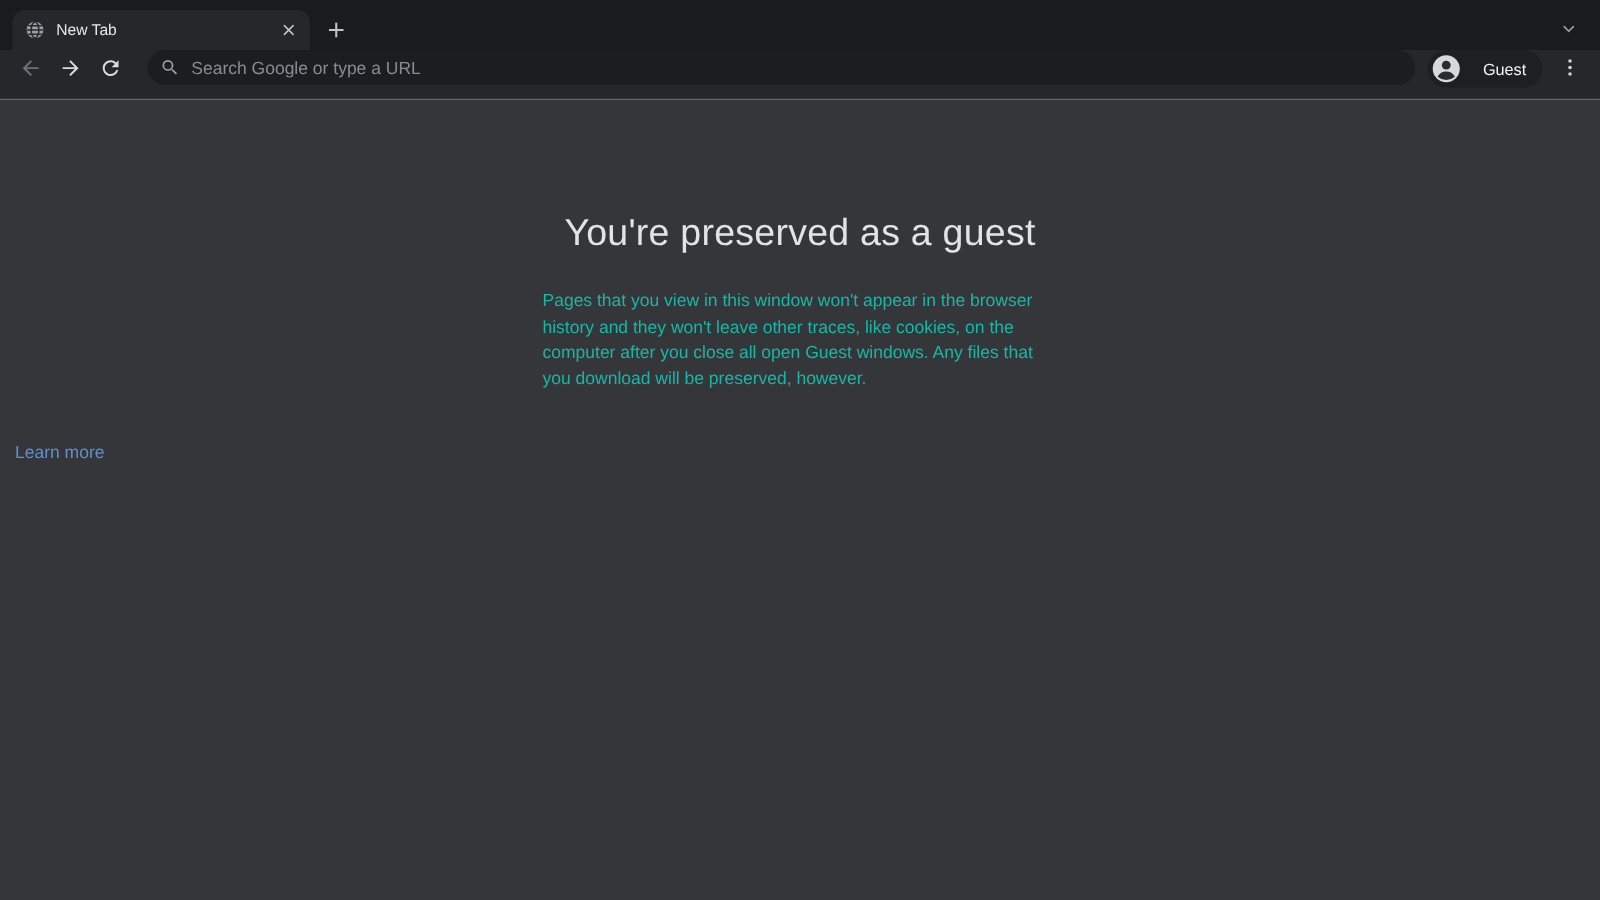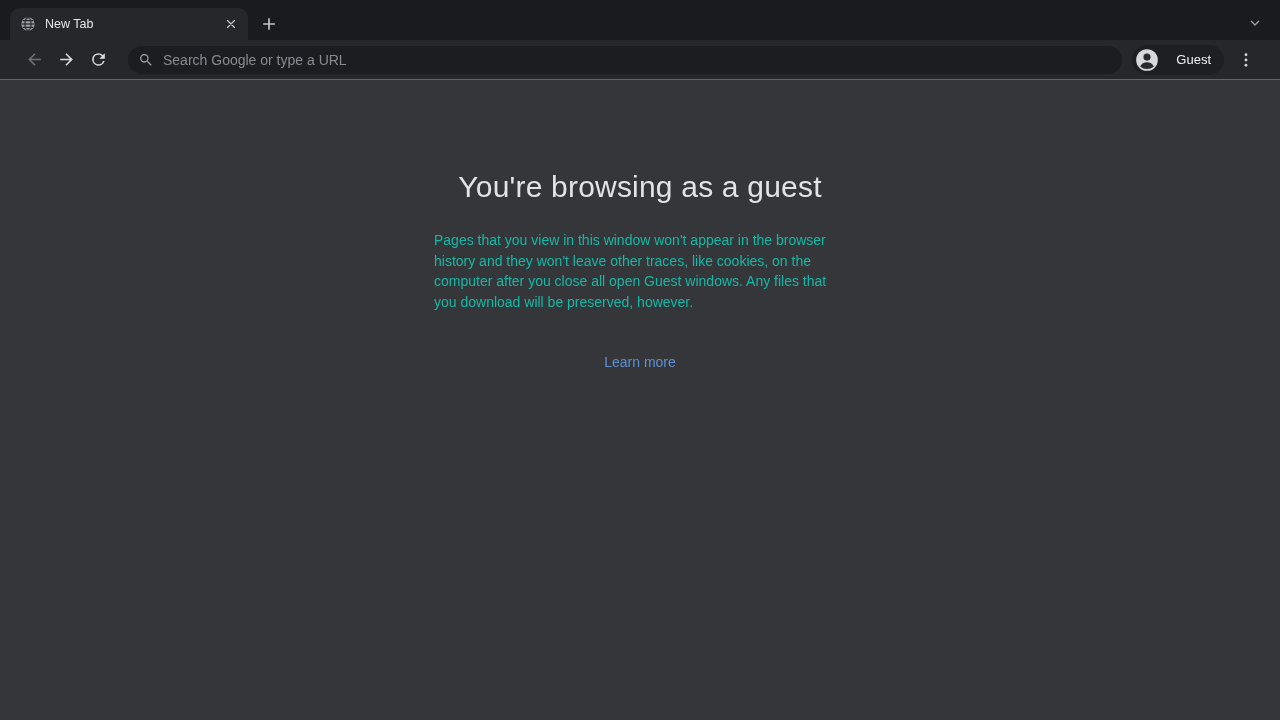--- a/index.html
+++ b/index.html
@@ -48,22 +48,22 @@
     width:28px;height:28px;border-radius:50%;
     display:flex;align-items:center;justify-content:center;
     cursor:pointer;
   }
 
   
   .toolbar{
     height:39px;flex:0 0 39px;
     background:#26272b;
     border-bottom:1px solid #626469;
-    display:flex;align-items:center;
-    padding:0 20px;
+    display:flex;
+    padding:0 10px;
   }
   .nav-btn{
     width:28px;height:28px;margin-right:4px;flex:0 0 28px;
     border-radius:50%;
     display:flex;align-items:center;justify-content:center;
     cursor:pointer;
   }
   .omnibox{
     flex:1;height:28px;margin-left:12px;
     background:#1c1d20;border-radius:14px;
@@ -108,21 +108,21 @@
     letter-spacing:.2px;
   }
   .guest-body{
     width:412px;margin:25px auto 0;
     font-size:14px;line-height:20.5px;
     color:#14b8a6;
     text-align:left;
   }
   .learn-more{
     margin-top:41px;
-    text-align:center;
+    padding-left:12px;
   }
   .learn-more a{
     color:#6090cf;
     font-size:14px;font-weight:500;
     text-decoration:none;
     cursor:pointer;
   }
   svg{display:block;}
 </style>
 </head>
@@ -213,20 +213,20 @@
         <svg width="18" height="18" viewBox="0 0 24 24">
           <circle cx="12" cy="5" r="1.9" fill="#d0d3d7"></circle>
           <circle cx="12" cy="12" r="1.9" fill="#d0d3d7"></circle>
           <circle cx="12" cy="19" r="1.9" fill="#d0d3d7"></circle>
         </svg>
       </span>
     </div>
   </div>
 
   <div class="page">
-    <h1 class="guest-heading">You're browsing as a guest</h1>
+    <h1 class="guest-heading">You're preserved as a guest</h1>
     <p class="guest-body">Pages that you view in this window won't appear in the browser history and they won't leave other traces, like cookies, on the computer after you close all open Guest windows. Any files that you download will be preserved, however.</p>
     <div class="learn-more">
       <a>Learn more</a>
     </div>
   </div>
 
 </div>
 
 </body></html>

